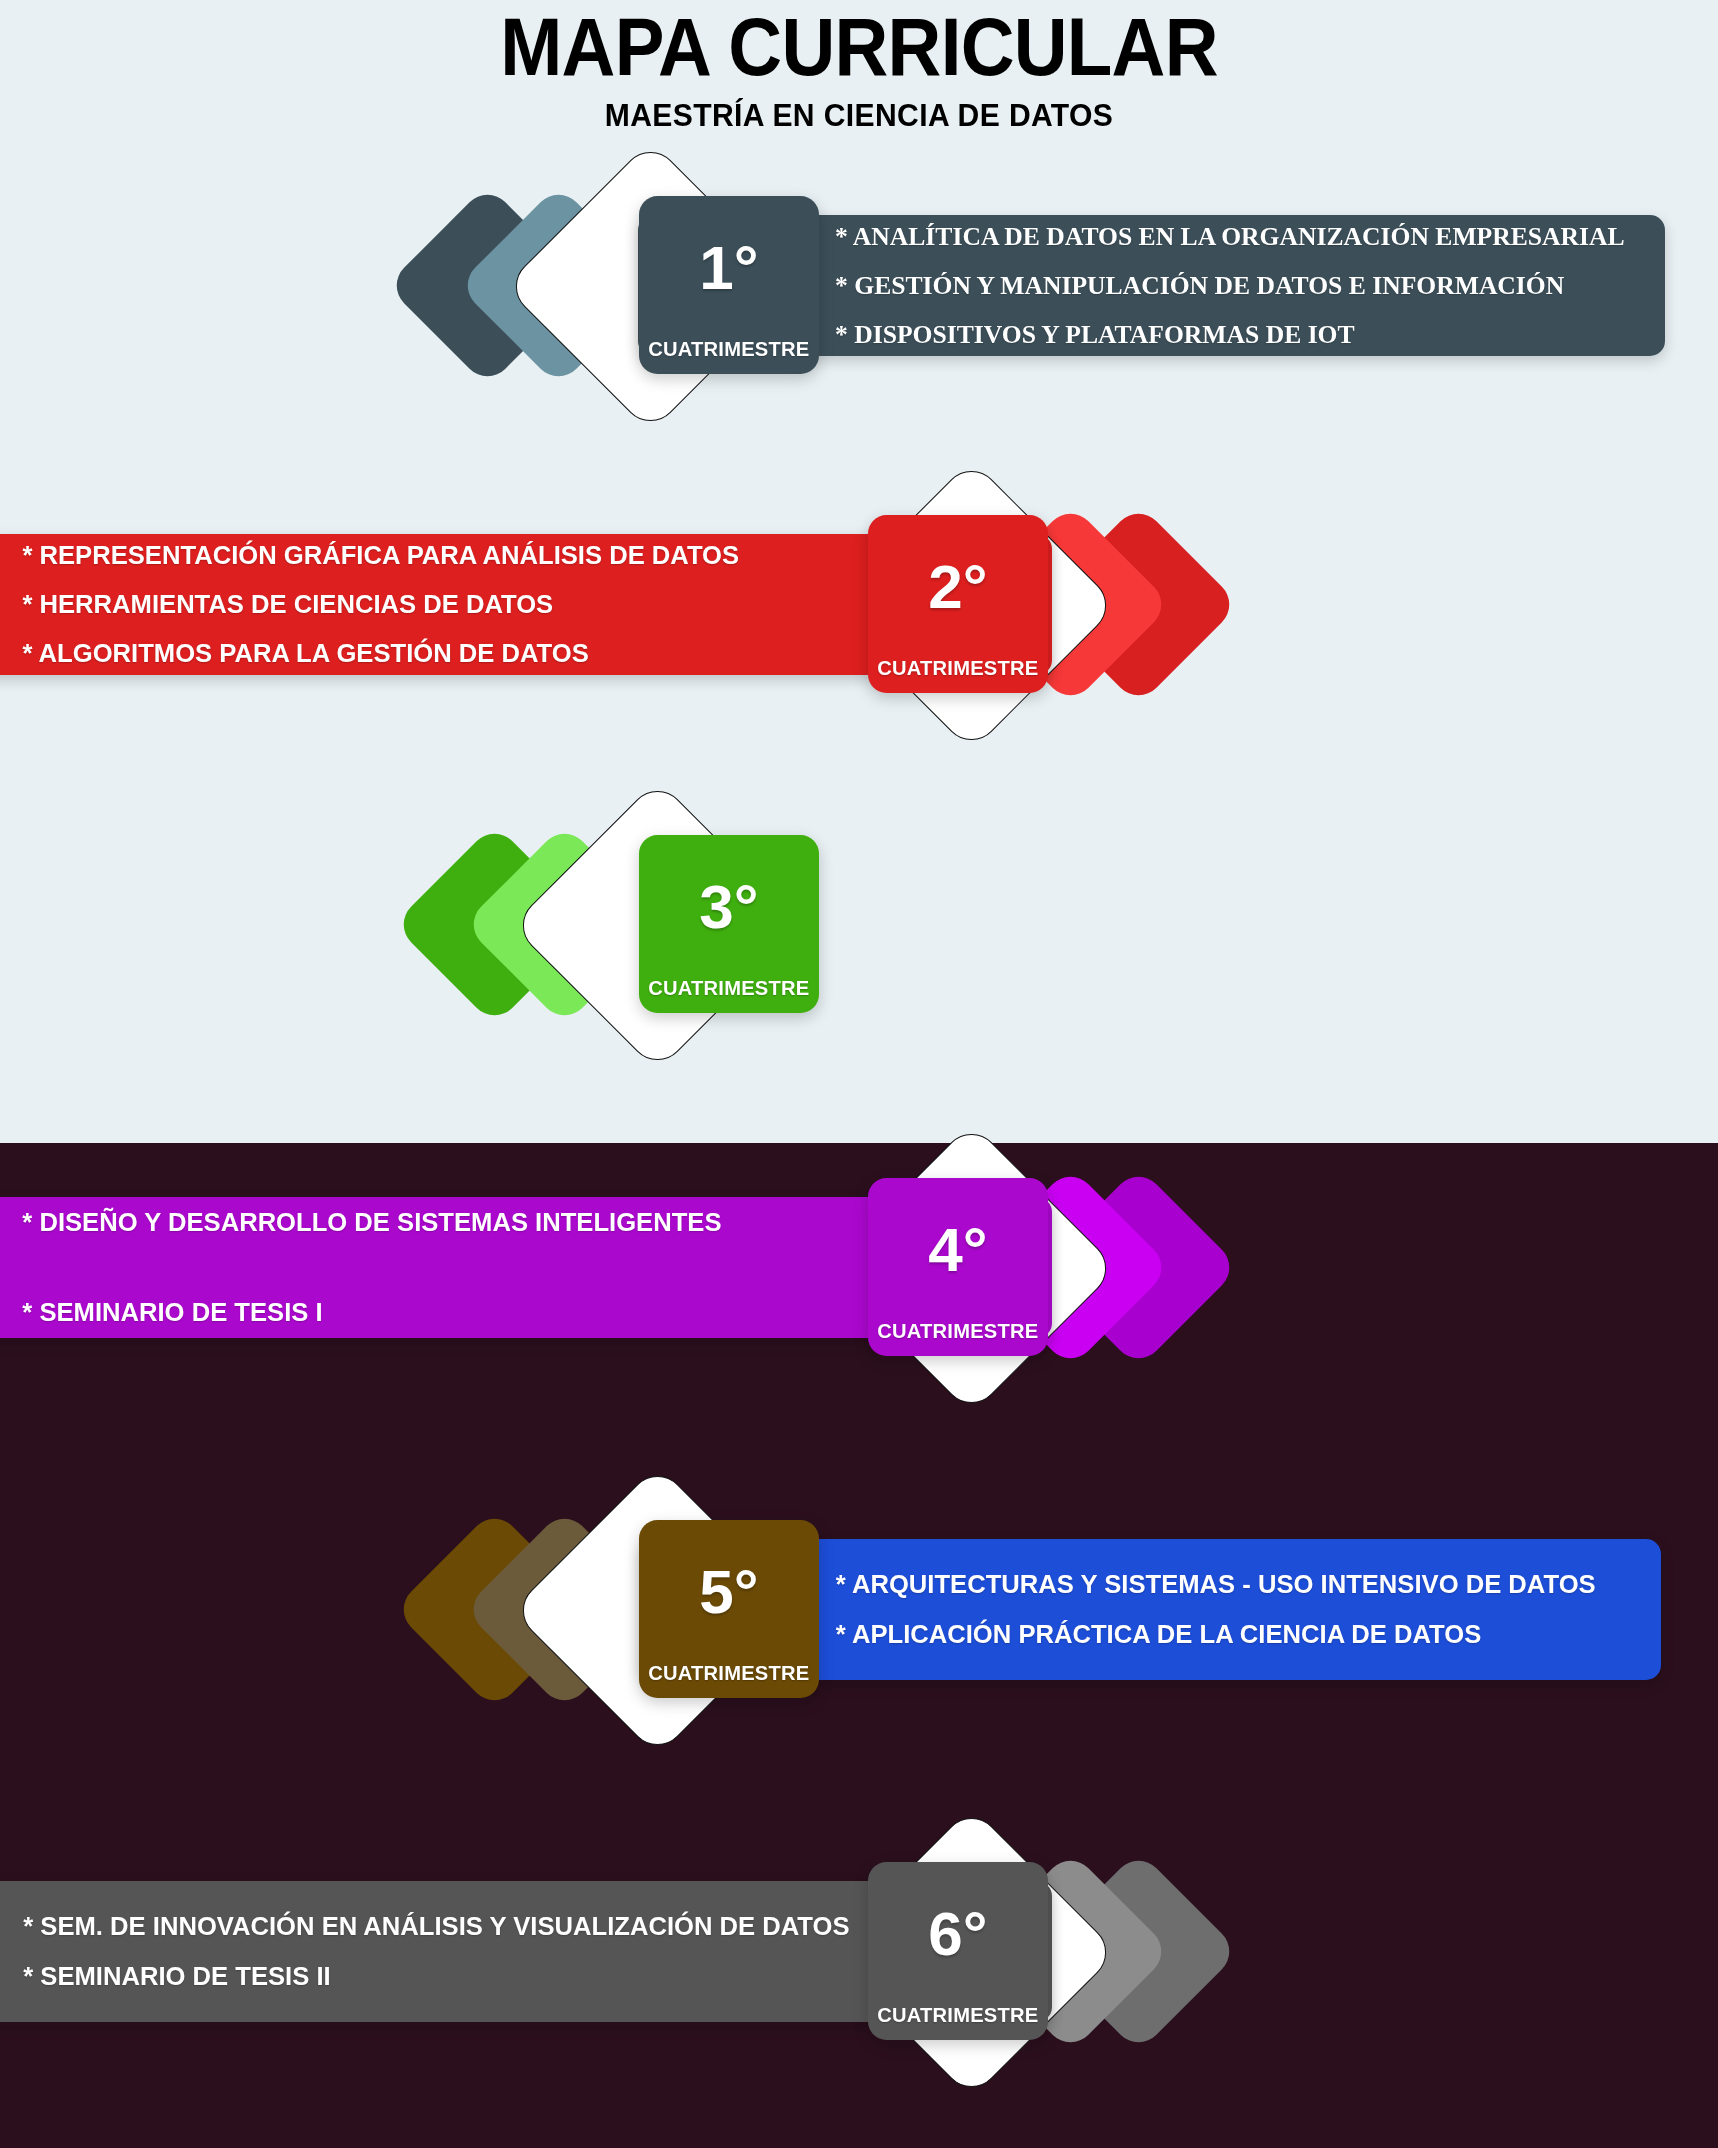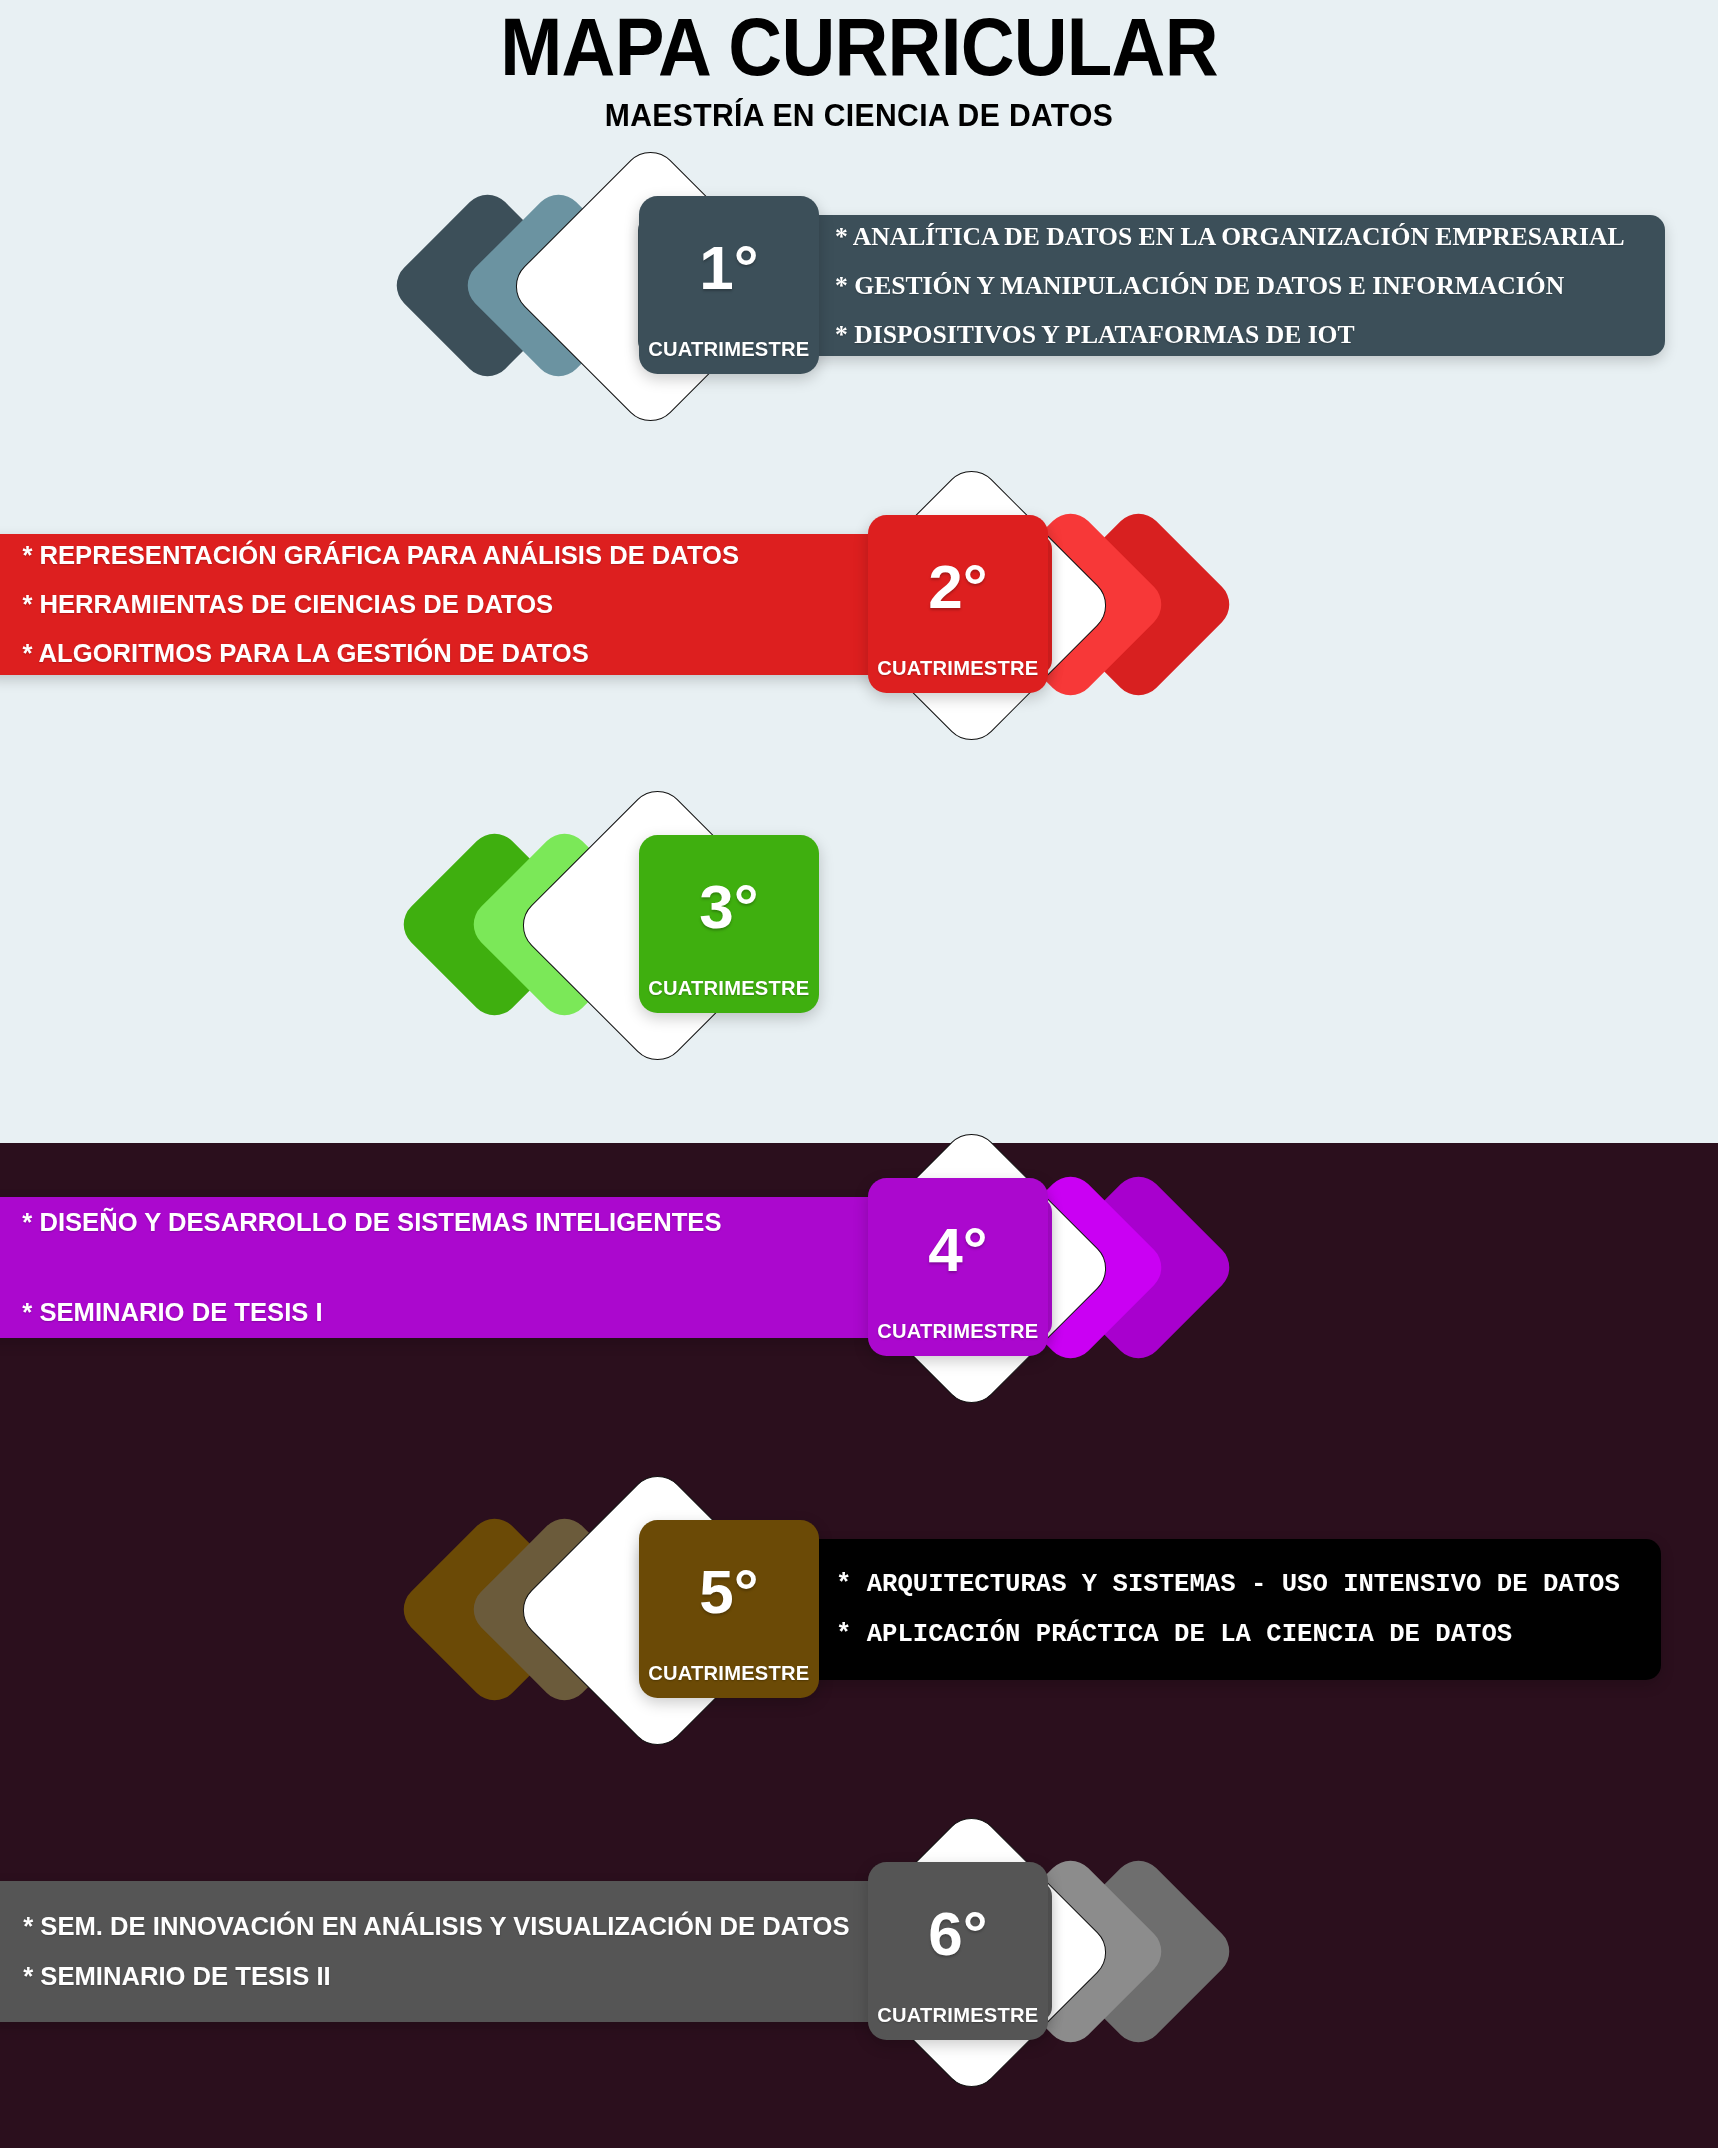--- a/index.html
+++ b/index.html
@@ -144,21 +144,21 @@
   #row-4 .chev.inner{left:999px;background:#CA00F3;}
   #row-4 .bar{left:-20px;width:1072px;background:#AB08CE;}
   #row-4 .badge{left:868px;background:#AB08CE;}
   #row-4 .courses{margin-left:37px;gap:40px;}
 
   
   #row-5{top:1450px;}
   #row-5 .diamond{left:554px;}
   #row-5 .chev.outer{left:423px;background:#6B4A06;}
   #row-5 .chev.inner{left:493px;background:#6B5B3B;}
-  #row-5 .bar{left:639px;width:1022px;background:#000000;font-family:Liberation Mono, monospace;}
+  #row-5 .bar{left:639px;width:1022px;background:#1d4ed8;}
   #row-5 .badge{left:639px;background:#6B4A06;}
   #row-5 .courses{margin-left:191px;}
 
   
   #row-6{top:1792px;}
   #row-6 .diamond{left:868px;}
   #row-6 .chev.outer{left:1067px;background:#6E6E6E;}
   #row-6 .chev.inner{left:999px;background:#8C8C8C;}
   #row-6 .bar{left:-20px;width:1072px;background:#555555;}
   #row-6 .badge{left:868px;background:#555555;}

